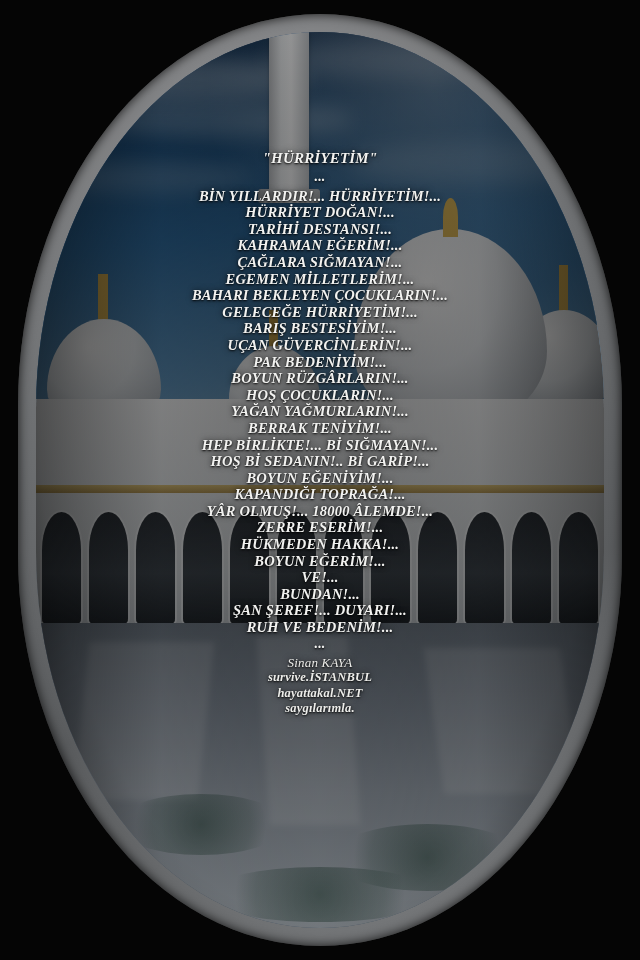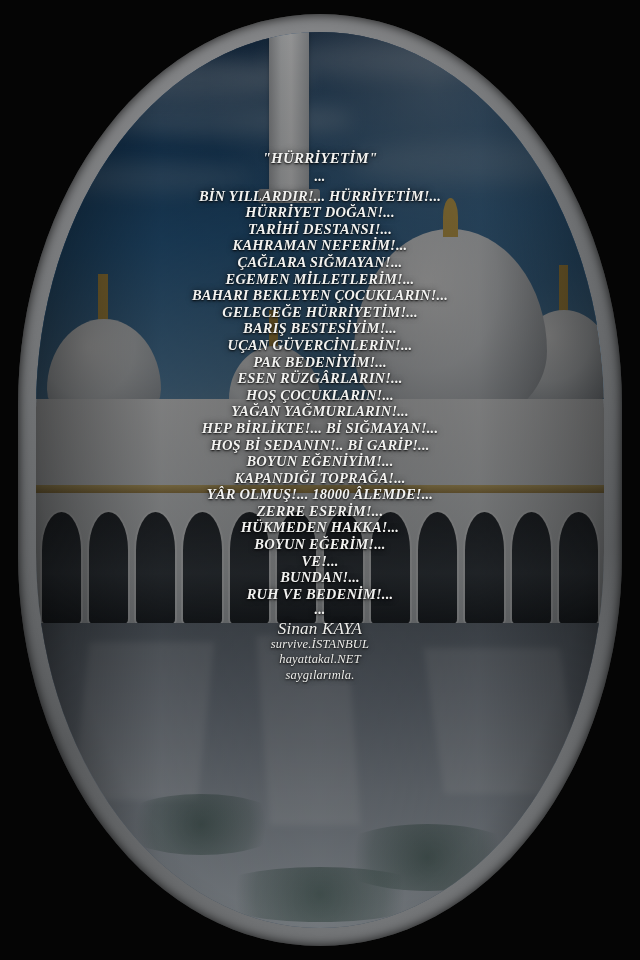--- a/index.html
+++ b/index.html
@@ -226,25 +226,25 @@
   #poem .dots {
     font-size: 14px;
     line-height: 15px;
   }
   #poem .line {
     white-space: nowrap;
   }
   #poem .sig {
     font-size: 12.5px;
     line-height: 15.5px;
-    font-weight: normal;
+    font-weight: bold;
     color: #ededea;
   }
   #poem .sig-name {
-    font-size: 17px;
+    font-size: 13px;
     font-weight: normal;
     font-family: Liberation Serif, serif;
   }
   .spacer { height: 4px; }
 </style>
 </head>
 <body>
 
 <div id="stage">
 
@@ -301,41 +301,43 @@
     <div class="scene-overlay"></div>
 
     <div id="poem">
       <div class="title">"HÜRRİYETİM"</div>
       <div class="dots">...</div>
       <div class="spacer"></div>
 
       <div class="line">BİN YILLARDIR!... HÜRRİYETİM!...</div>
       <div class="line">HÜRRİYET DOĞAN!...</div>
       <div class="line">TARİHİ DESTANSI!...</div>
-      <div class="line">KAHRAMAN NEFERİM!...</div>
+      <div class="line">KAHRAMAN EĞERİM!...</div>
       <div class="line">ÇAĞLARA SIĞMAYAN!...</div>
       <div class="line">EGEMEN MİLLETLERİM!...</div>
       <div class="line">BAHARI BEKLEYEN ÇOCUKLARIN!...</div>
       <div class="line">GELECEĞE HÜRRİYETİM!...</div>
       <div class="line">BARIŞ BESTESİYİM!...</div>
       <div class="line">UÇAN GÜVERCİNLERİN!...</div>
       <div class="line">PAK BEDENİYİM!...</div>
-      <div class="line">ESEN RÜZGÂRLARIN!...</div>
+      <div class="line">BOYUN RÜZGÂRLARIN!...</div>
       <div class="line">HOŞ ÇOCUKLARIN!...</div>
       <div class="line">YAĞAN YAĞMURLARIN!...</div>
+      <div class="line">BERRAK TENİYİM!...</div>
       <div class="line">HEP BİRLİKTE!... Bİ SIĞMAYAN!...</div>
       <div class="line">HOŞ Bİ SEDANIN!.. Bİ GARİP!...</div>
       <div class="line">BOYUN EĞENİYİM!...</div>
       <div class="line">KAPANDIĞI TOPRAĞA!...</div>
       <div class="line">YÂR OLMUŞ!... 18000 ÂLEMDE!...</div>
       <div class="line">ZERRE ESERİM!...</div>
       <div class="line">HÜKMEDEN HAKKA!...</div>
       <div class="line">BOYUN EĞERİM!...</div>
       <div class="line">VE!...</div>
       <div class="line">BUNDAN!...</div>
+      <div class="line">ŞAN ŞEREF!... DUYARI!...</div>
       <div class="line">RUH VE BEDENİM!...</div>
 
       <div class="dots">...</div>
       <div class="spacer"></div>
 
       <div class="sig sig-name">Sinan KAYA</div>
       <div class="sig">survive.İSTANBUL</div>
       <div class="sig">hayattakal.NET</div>
       <div class="sig">saygılarımla.</div>
     </div>

